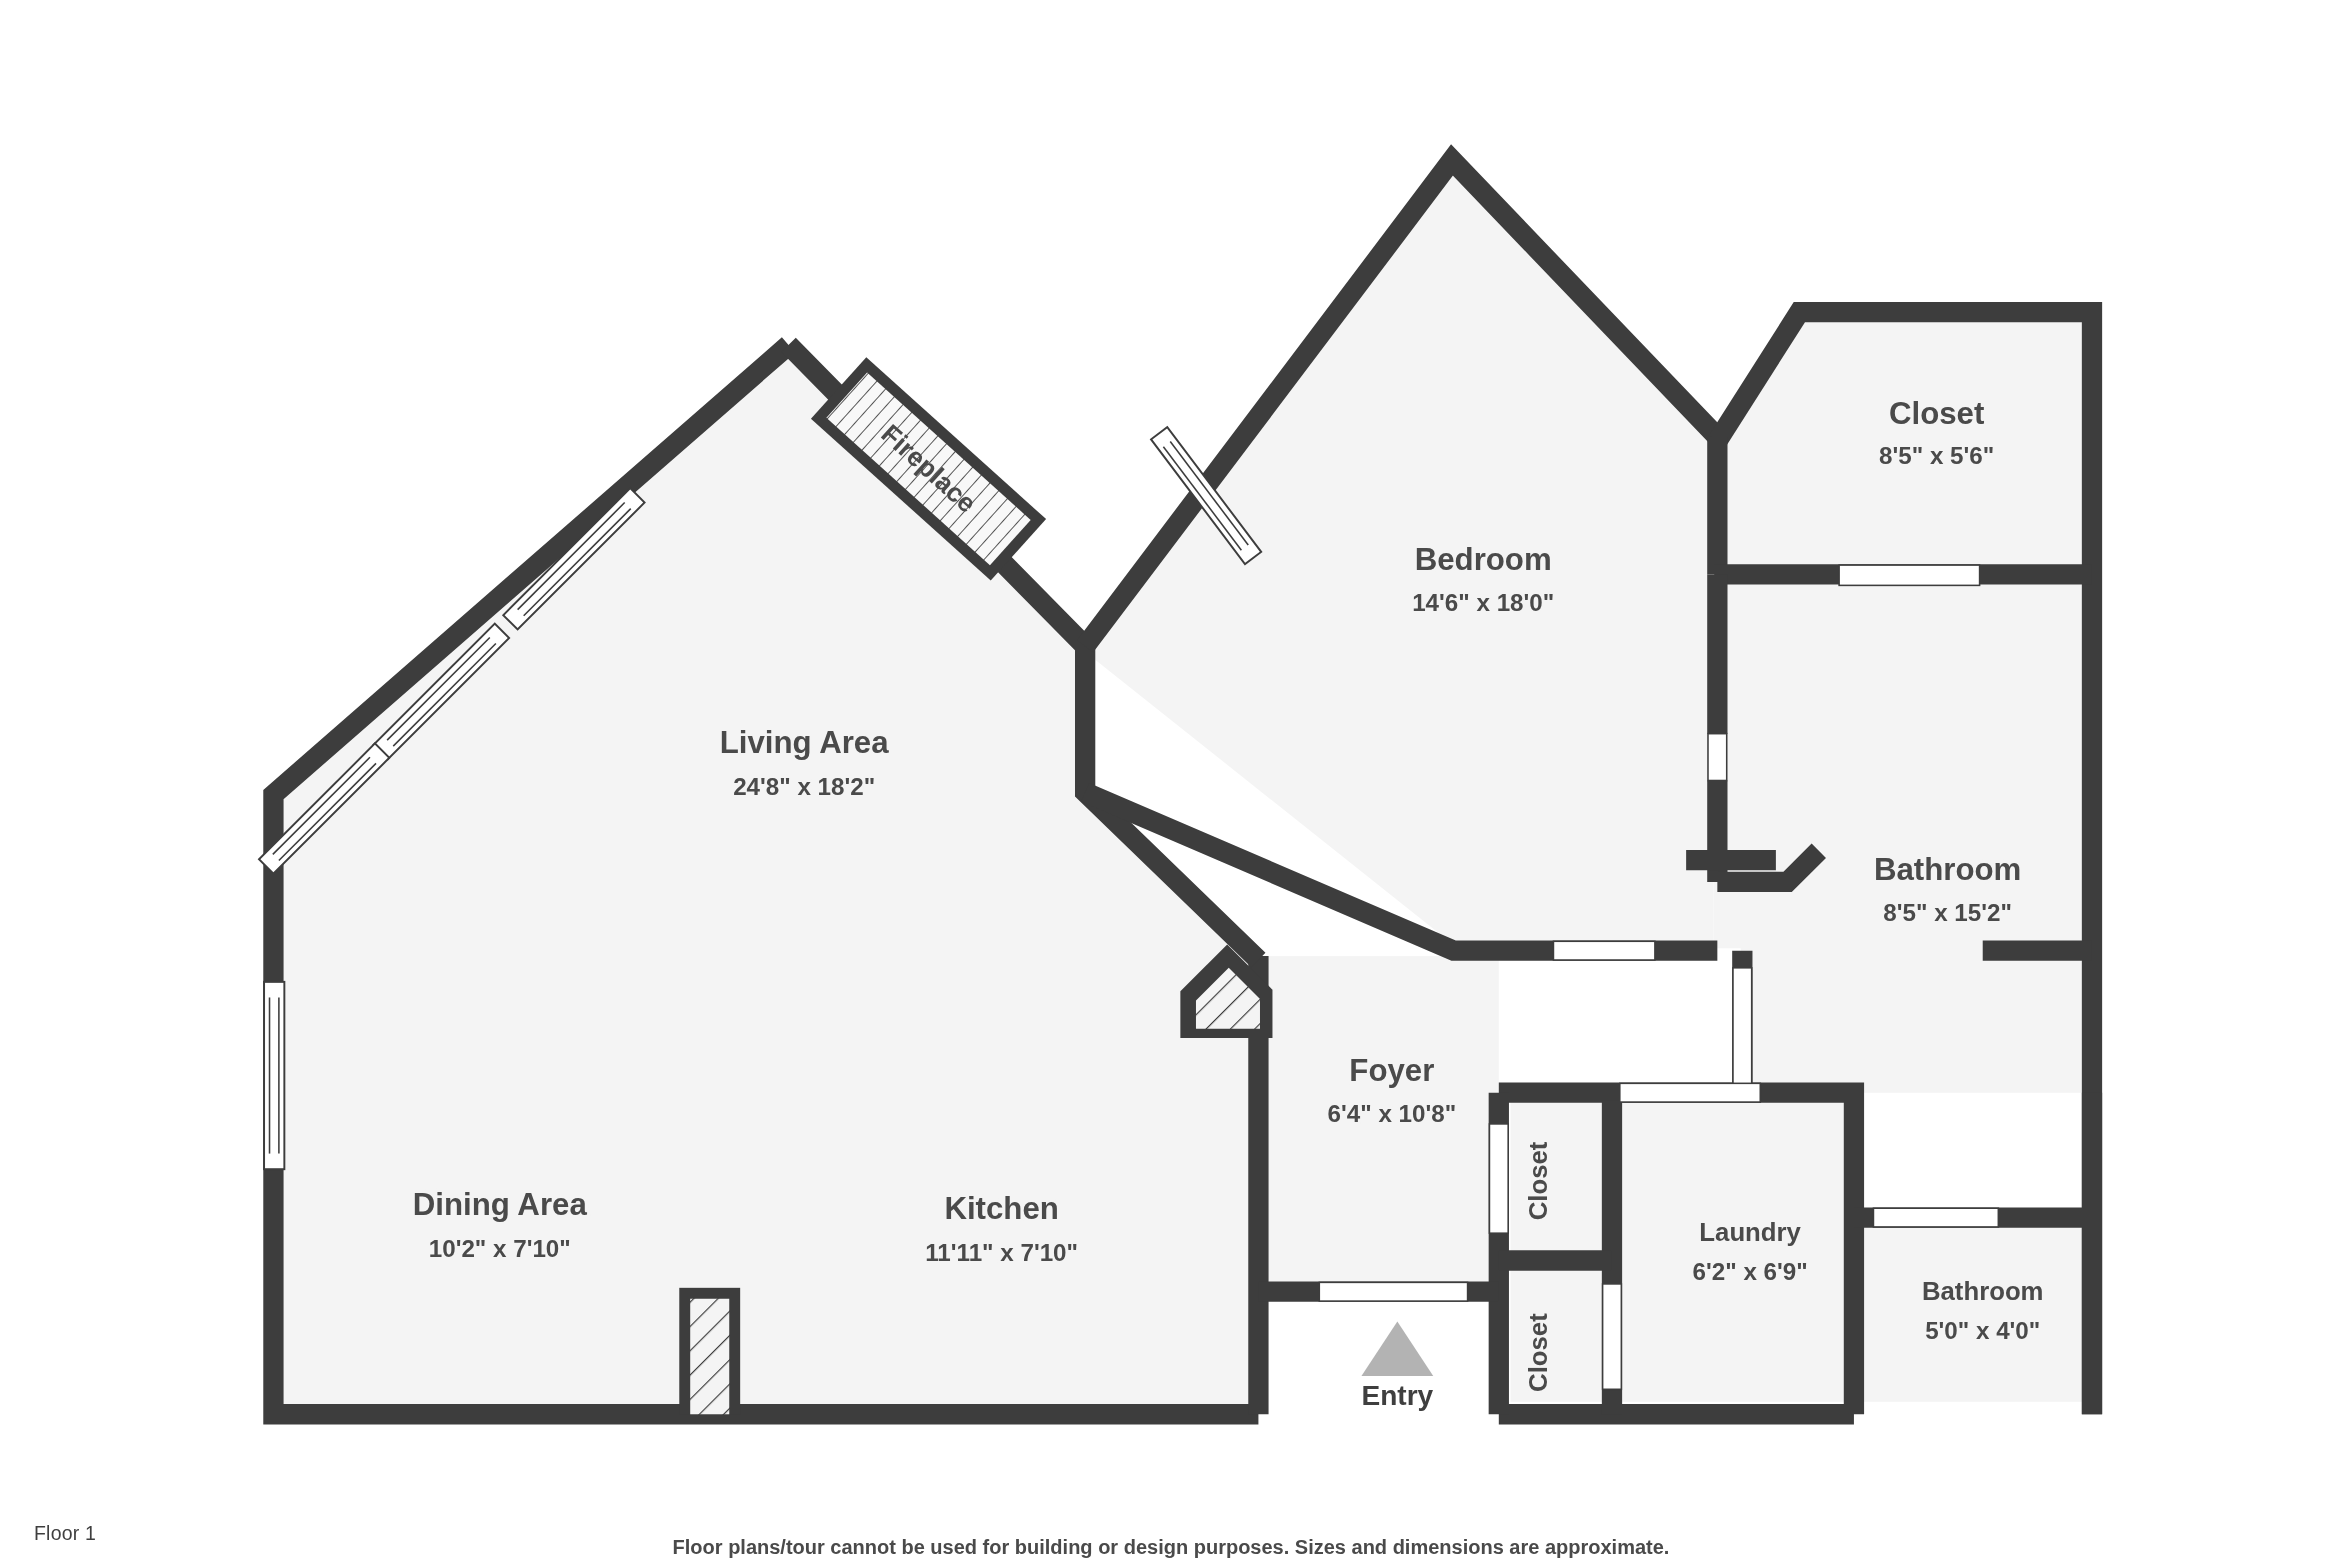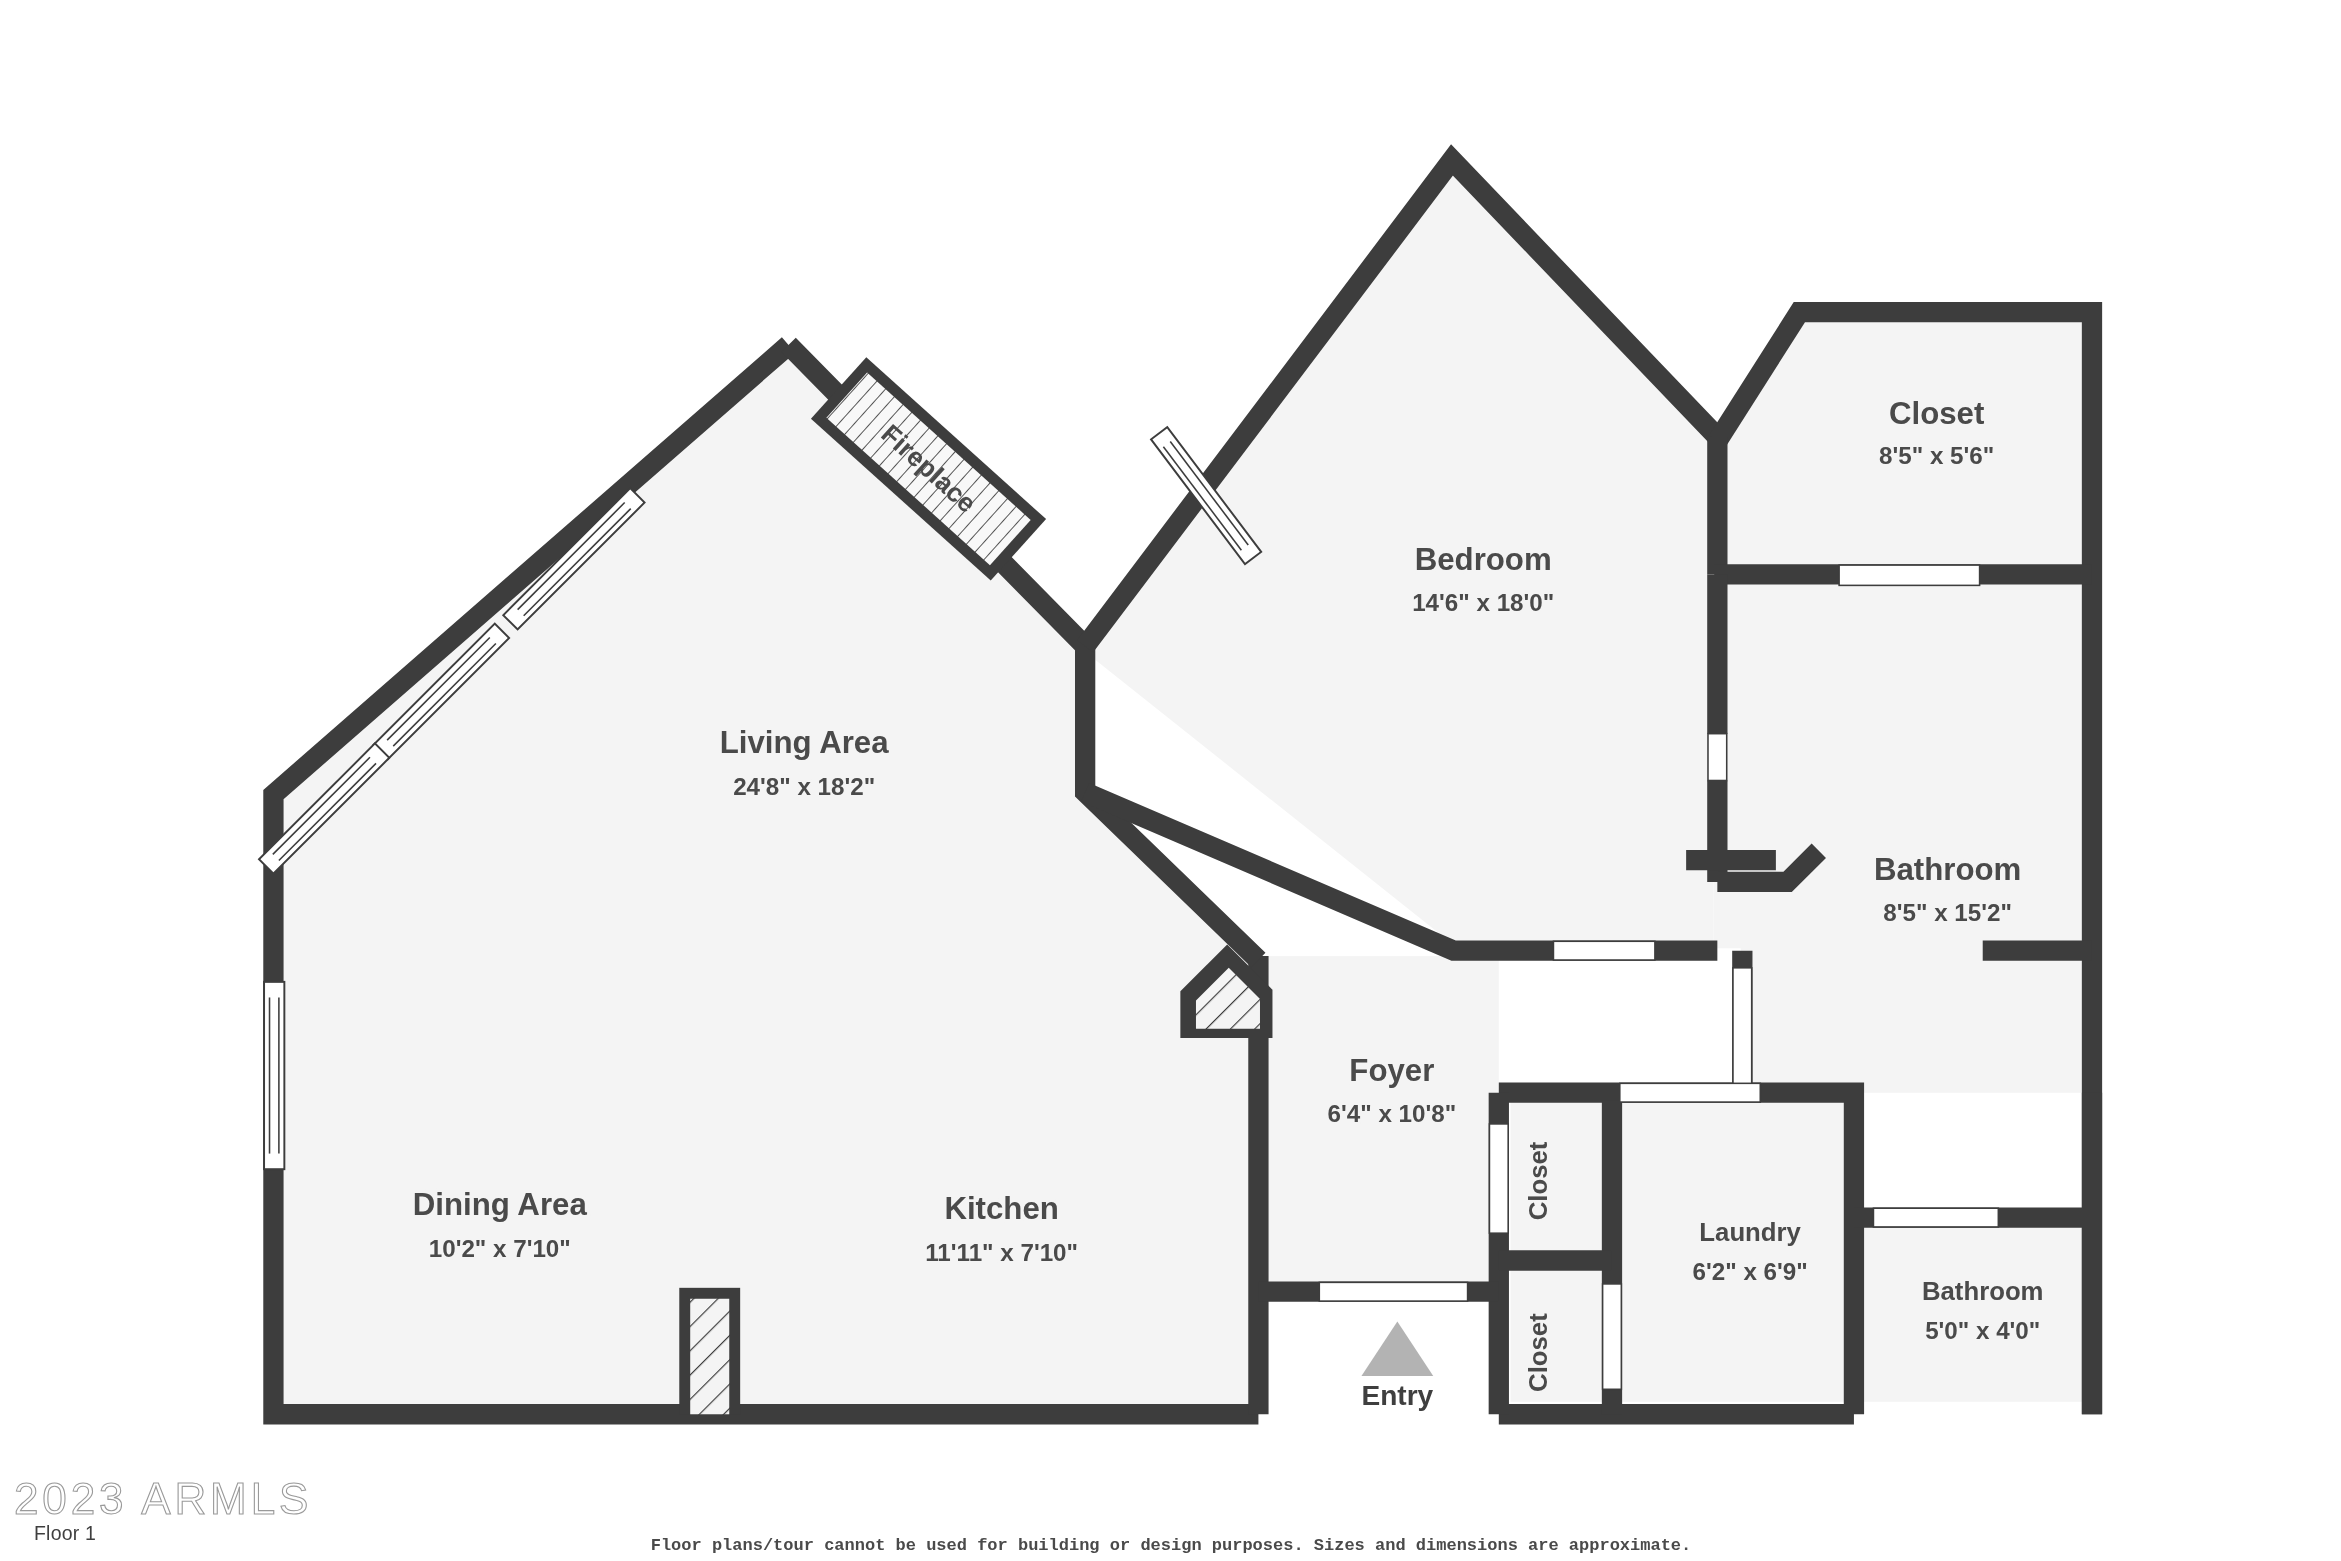--- a/index.html
+++ b/index.html
@@ -90,24 +90,24 @@
     -webkit-text-stroke: 1.1px #9a9a9a;
     white-space: nowrap;
     pointer-events: none;
   }
   .disclaimer {
     position: absolute;
     left: 0;
     right: 0;
     top: 1536px;
     text-align: center;
-    font-size: 17px;
+    font-size: 20px;
     font-weight: bold;
     color: #4a4a4a;
-    font-family: Liberation Mono, monospace;
+    font-family: Liberation Sans, sans-serif;
   }
 </style>
 </head>
 <body>
 
 <div id="plan-root">
 
   <svg class="floorplan" viewBox="0 0 3000 2000">
     <defs>
       <pattern id="hatch" width="22" height="22" patternTransform="rotate(45)" patternUnits="userSpaceOnUse">
@@ -286,18 +286,17 @@
     </g>
 
     <g>
       <text class="room-name-sm" x="1982" y="1513" transform="rotate(-90 1982 1513)">Closet</text>
       <text class="room-name-sm" x="1982" y="1733" transform="rotate(-90 1982 1733)">Closet</text>
     </g>
 
     <text class="entry-label" x="1790" y="1800">Entry</text>
   </svg>
 
-  <div class="watermark">2023 ARMLS</div>
   <div class="floor-label">Floor 1</div>
   <div class="disclaimer">Floor plans/tour cannot be used for building or design purposes. Sizes and dimensions are approximate.</div>
 
 </div>
 
 
 </body></html>

